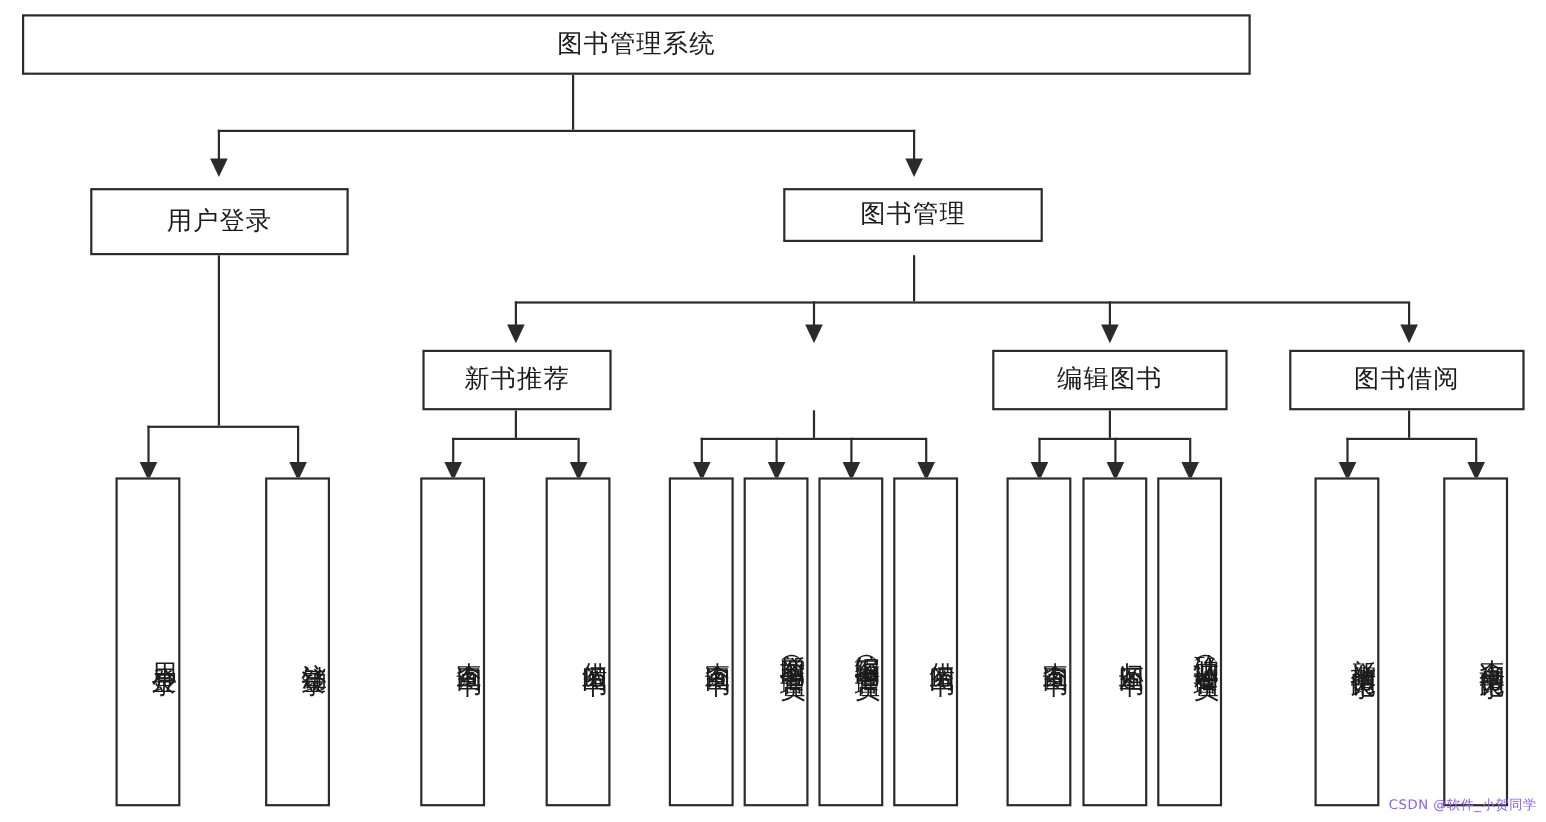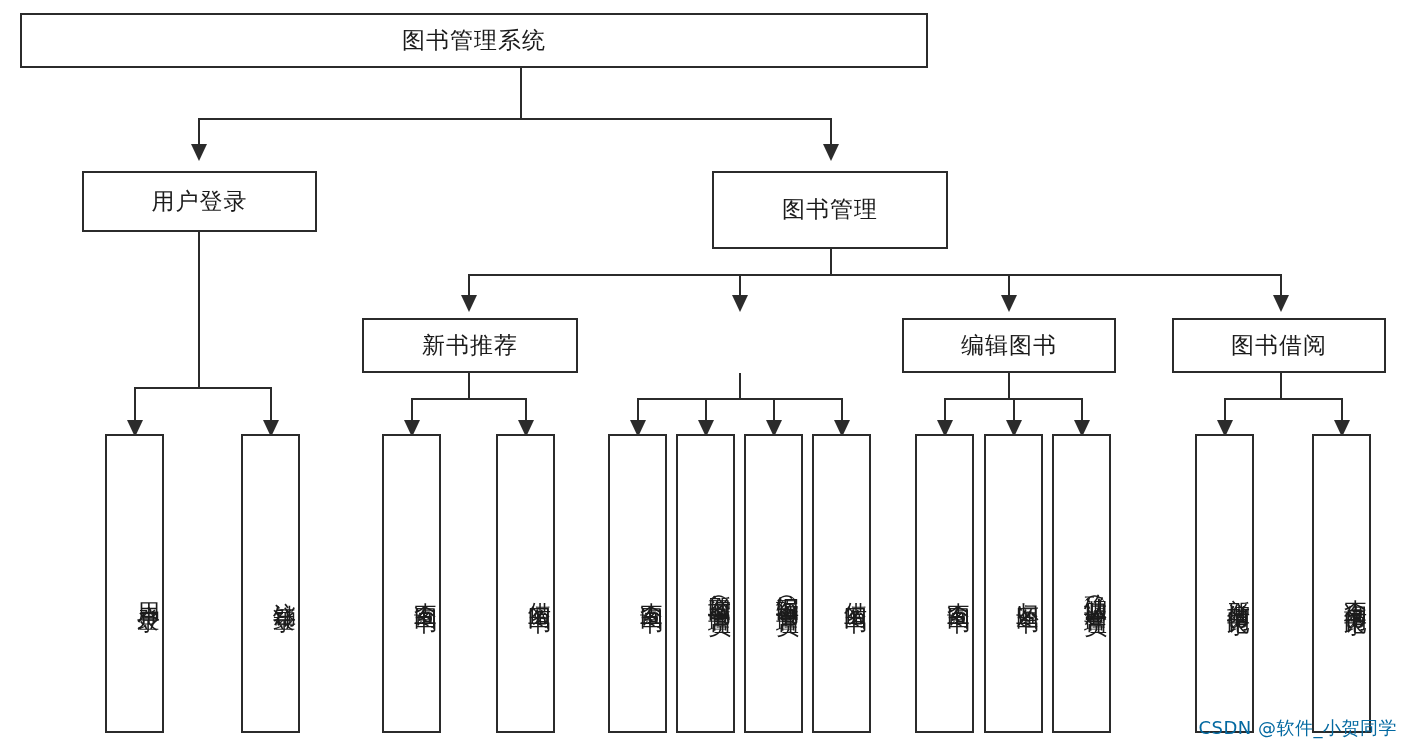--- a/index.html
+++ b/index.html
@@ -66,48 +66,48 @@
     height: 0;
     border-left: 8px solid transparent;
     border-right: 8px solid transparent;
     border-top: 17px solid #2b2b2b;
     z-index: 2;
   }
   #watermark {
     position: absolute;
     right: 8px;
     bottom: 7px;
-    font-size: 18px;
-    color: #0369a1;
+    font-size: 12px;
+    color: #8b5cf6;
     letter-spacing: 0.5px;
     z-index: 5;
     white-space: nowrap;
   }
 </style>
 </head>
 <body>
 
 <div id="canvas">
 
-  <div class="node horizontal" style="left:20px; top:13px; width:908px; height:55px;">
+  <div class="node horizontal" style="left:20px; top:13px; width:1117px; height:55px;">
     <span class="label">图书管理系统</span>
   </div>
 
   <div class="edge v" style="left:520px; top:68px; height:50px;"></div>
   <div class="edge h" style="left:198px; top:118px; width:634px;"></div>
   <div class="edge v" style="left:198px; top:118px; height:28px;"></div>
   <div class="edge v" style="left:830px; top:118px; height:28px;"></div>
   <div class="arrow" style="left:191px; top:144px;"></div>
   <div class="arrow" style="left:823px; top:144px;"></div>
 
   <div class="node horizontal" style="left:82px; top:171px; width:235px; height:61px;">
     <span class="label">用户登录</span>
   </div>
 
-  <div class="node horizontal" style="left:712px; top:171px; width:236px; height:78px;">
+  <div class="node horizontal" style="left:712px; top:171px; width:236px; height:49px;">
     <span class="label">图书管理</span>
   </div>
 
   <div class="edge v" style="left:198px; top:232px; height:155px;"></div>
   <div class="edge h" style="left:134px; top:387px; width:136px;"></div>
   <div class="edge v" style="left:134px; top:387px; height:36px;"></div>
   <div class="edge v" style="left:270px; top:387px; height:36px;"></div>
   <div class="arrow" style="left:127px; top:420px;"></div>
   <div class="arrow" style="left:263px; top:420px;"></div>
 
@@ -115,21 +115,21 @@
   <div class="edge h" style="left:468px; top:274px; width:812px;"></div>
   <div class="edge v" style="left:468px; top:274px; height:23px;"></div>
   <div class="edge v" style="left:739px; top:274px; height:23px;"></div>
   <div class="edge v" style="left:1008px; top:274px; height:23px;"></div>
   <div class="edge v" style="left:1280px; top:274px; height:23px;"></div>
   <div class="arrow" style="left:461px; top:295px;"></div>
   <div class="arrow" style="left:732px; top:295px;"></div>
   <div class="arrow" style="left:1001px; top:295px;"></div>
   <div class="arrow" style="left:1273px; top:295px;"></div>
 
-  <div class="node horizontal" style="left:362px; top:318px; width:216px; height:55px;">
+  <div class="node horizontal" style="left:384px; top:318px; width:172px; height:55px;">
     <span class="label">新书推荐</span>
   </div>
   <div class="node horizontal" style="left:902px; top:318px; width:214px; height:55px;">
     <span class="label">编辑图书</span>
   </div>
   <div class="node horizontal" style="left:1172px; top:318px; width:214px; height:55px;">
     <span class="label">图书借阅</span>
   </div>
 
   <div class="edge v" style="left:468px; top:373px; height:25px;"></div>

